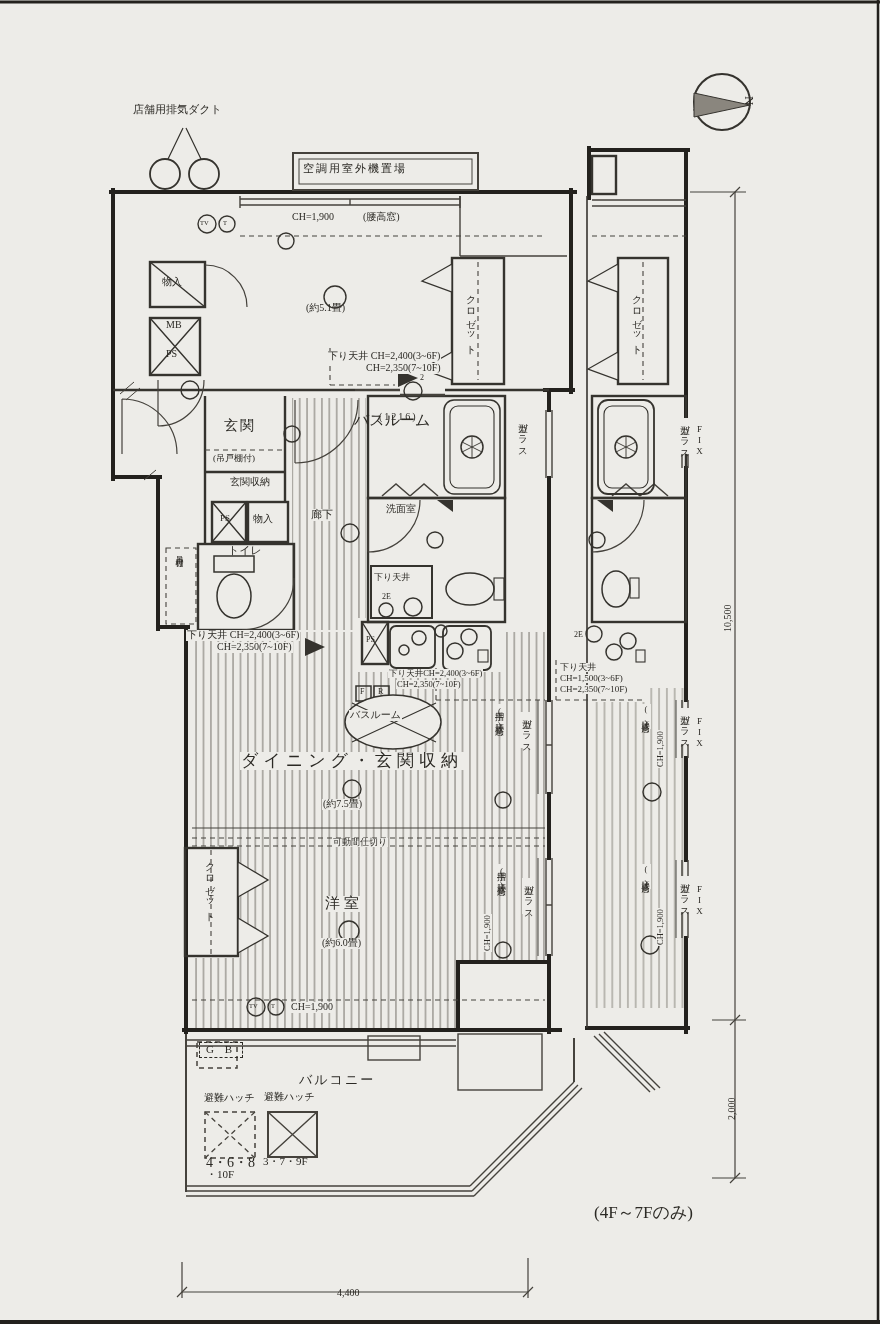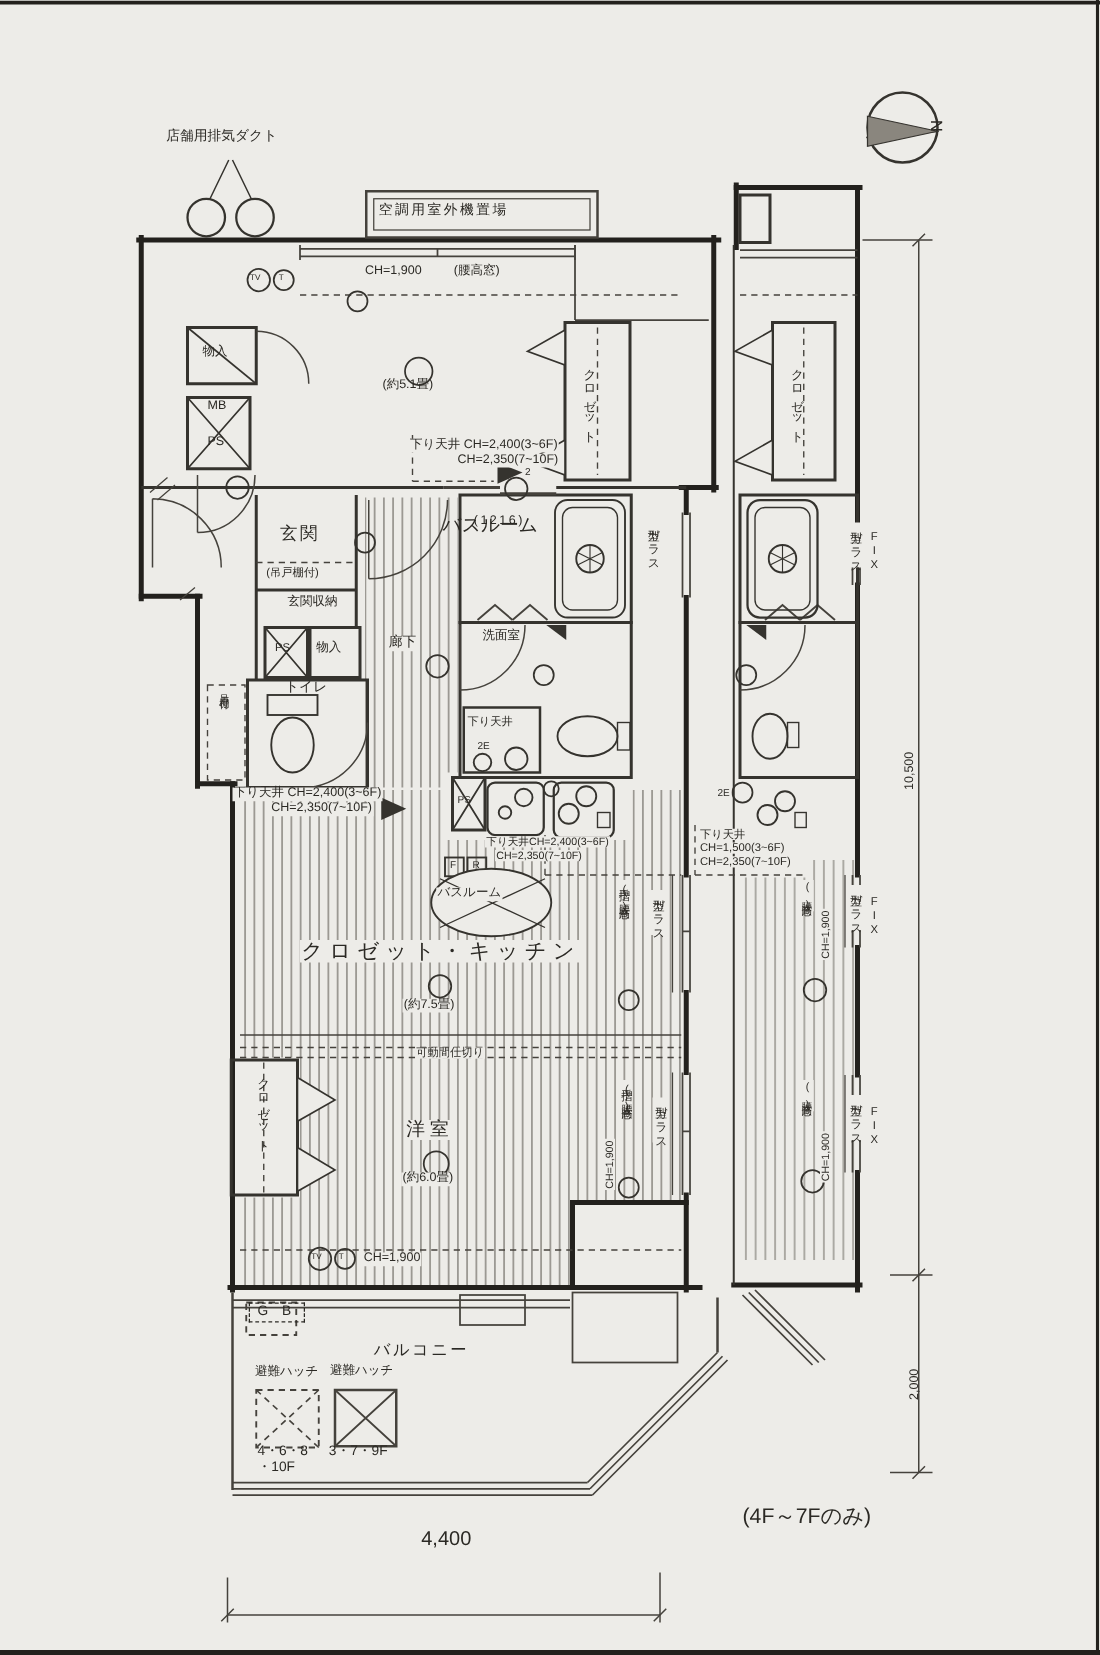--- a/index.html
+++ b/index.html
@@ -1,17 +1,17 @@
 <!DOCTYPE html>
 <html><head>
 <meta charset="utf-8">
 <style>
   html,body{margin:0;padding:0;}
   .page{position:relative;width:880px;height:1324px;background:#edece8;overflow:hidden;
-        font-family:Liberation Sans, sans-serif;color:#2b2924;}
+        font-family:Liberation Serif, serif;color:#2b2924;}
   svg{position:absolute;left:0;top:0;}
   .lbl{position:absolute;color:#2b2924;line-height:1.05;white-space:nowrap;z-index:3;}
   .bg{background:#edece8;padding:0 1px;}
   .v{writing-mode:vertical-rl;text-orientation:upright;letter-spacing:1px;}
   .vr{transform:rotate(-90deg);transform-origin:0 0;}
   .rr{transform:rotate(90deg);transform-origin:0 0;}
   .dashedbox{border:1.6px dashed #2b2924;padding:1px 6px;letter-spacing:4px;}
 </style>
 </head>
 <body>
@@ -302,21 +302,21 @@
 <div class="lbl" style="left:374px;top:573px;font-size:9px">下り天井</div>
 <div class="lbl bg" style="left:381px;top:593px;font-size:8px">2E</div>
 <div class="lbl bg" style="left:186px;top:630px;font-size:10px">下り天井 CH=2,400(3~6F)</div>
 <div class="lbl bg" style="left:216px;top:642px;font-size:10px">CH=2,350(7~10F)</div>
 <div class="lbl bg" style="left:388px;top:669px;font-size:8.5px">下り天井CH=2,400(3~6F)</div>
 <div class="lbl bg" style="left:396px;top:680px;font-size:8.5px">CH=2,350(7~10F)</div>
 <div class="lbl" style="left:366px;top:636px;font-size:8px">PS</div>
 <div class="lbl" style="left:360px;top:688px;font-size:8px">F</div>
 <div class="lbl" style="left:378px;top:688px;font-size:8px">R</div>
 <div class="lbl bg" style="left:349px;top:710px;font-size:10px">バスルーム</div>
-<div class="lbl bg" style="left:240px;top:752px;font-size:17px;letter-spacing:5px">クロゼット・キッチン</div>
+<div class="lbl bg" style="left:240px;top:752px;font-size:17px;letter-spacing:5px">ダイニング・玄関収納</div>
 <div class="lbl bg" style="left:322px;top:799px;font-size:10px">(約7.5畳)</div>
 <div class="lbl bg" style="left:332px;top:838px;font-size:9px">可動間仕切り</div>
 <div class="lbl bg" style="left:324px;top:896px;font-size:15px;letter-spacing:4px">洋室</div>
 <div class="lbl bg" style="left:321px;top:938px;font-size:10px">(約6.0畳)</div>
 <div class="lbl bg" style="left:290px;top:1002px;font-size:10px">CH=1,900</div>
 <div class="lbl" style="left:249px;top:1003px;font-size:6.5px">TV</div>
 <div class="lbl" style="left:271px;top:1003px;font-size:6.5px">T</div>
 <div class="lbl v" style="left:204px;top:855px;font-size:10px">クロゼット</div>
 
 <div class="lbl v bg" style="left:516px;top:416px;font-size:9.5px">型ガラス</div>
@@ -339,23 +339,23 @@
 <div class="lbl v" style="left:694px;top:716px;font-size:9px">FIX</div>
 <div class="lbl v bg" style="left:640px;top:864px;font-size:8.5px">(腰高窓)</div>
 <div class="lbl vr bg" style="left:656px;top:946px;font-size:8.5px">CH=1,900</div>
 <div class="lbl v bg" style="left:678px;top:876px;font-size:9.5px">型ガラス</div>
 <div class="lbl v" style="left:694px;top:884px;font-size:9px">FIX</div>
 
 <div class="lbl dashedbox" style="left:199px;top:1042px;font-size:11px">G B</div>
 <div class="lbl" style="left:299px;top:1073px;font-size:13px;letter-spacing:2px">バルコニー</div>
 <div class="lbl" style="left:204px;top:1093px;font-size:10px">避難ハッチ</div>
 <div class="lbl" style="left:264px;top:1092px;font-size:10px">避難ハッチ</div>
-<div class="lbl" style="left:206px;top:1156px;font-size:11px">4・6・8</div>
+<div class="lbl" style="left:206px;top:1156px;font-size:14px">4・6・8</div>
 <div class="lbl" style="left:206px;top:1169px;font-size:11px">・10F</div>
 <div class="lbl" style="left:263px;top:1156px;font-size:11px">3・7・9F</div>
 
 <div class="lbl" style="left:594px;top:1204px;font-size:17px">(4F～7Fのみ)</div>
-<div class="lbl" style="left:337px;top:1224px;font-size:16px">4,400</div>
+<div class="lbl" style="left:337px;top:1288px;font-size:10px">4,400</div>
 <div class="lbl vr" style="left:723px;top:632px;font-size:10px">10,500</div>
 <div class="lbl vr" style="left:727px;top:1120px;font-size:10px">2,000</div>
 <div class="lbl rr" style="left:756px;top:96px;font-size:13px">N</div>
 
 </div>
 
 </body></html>

